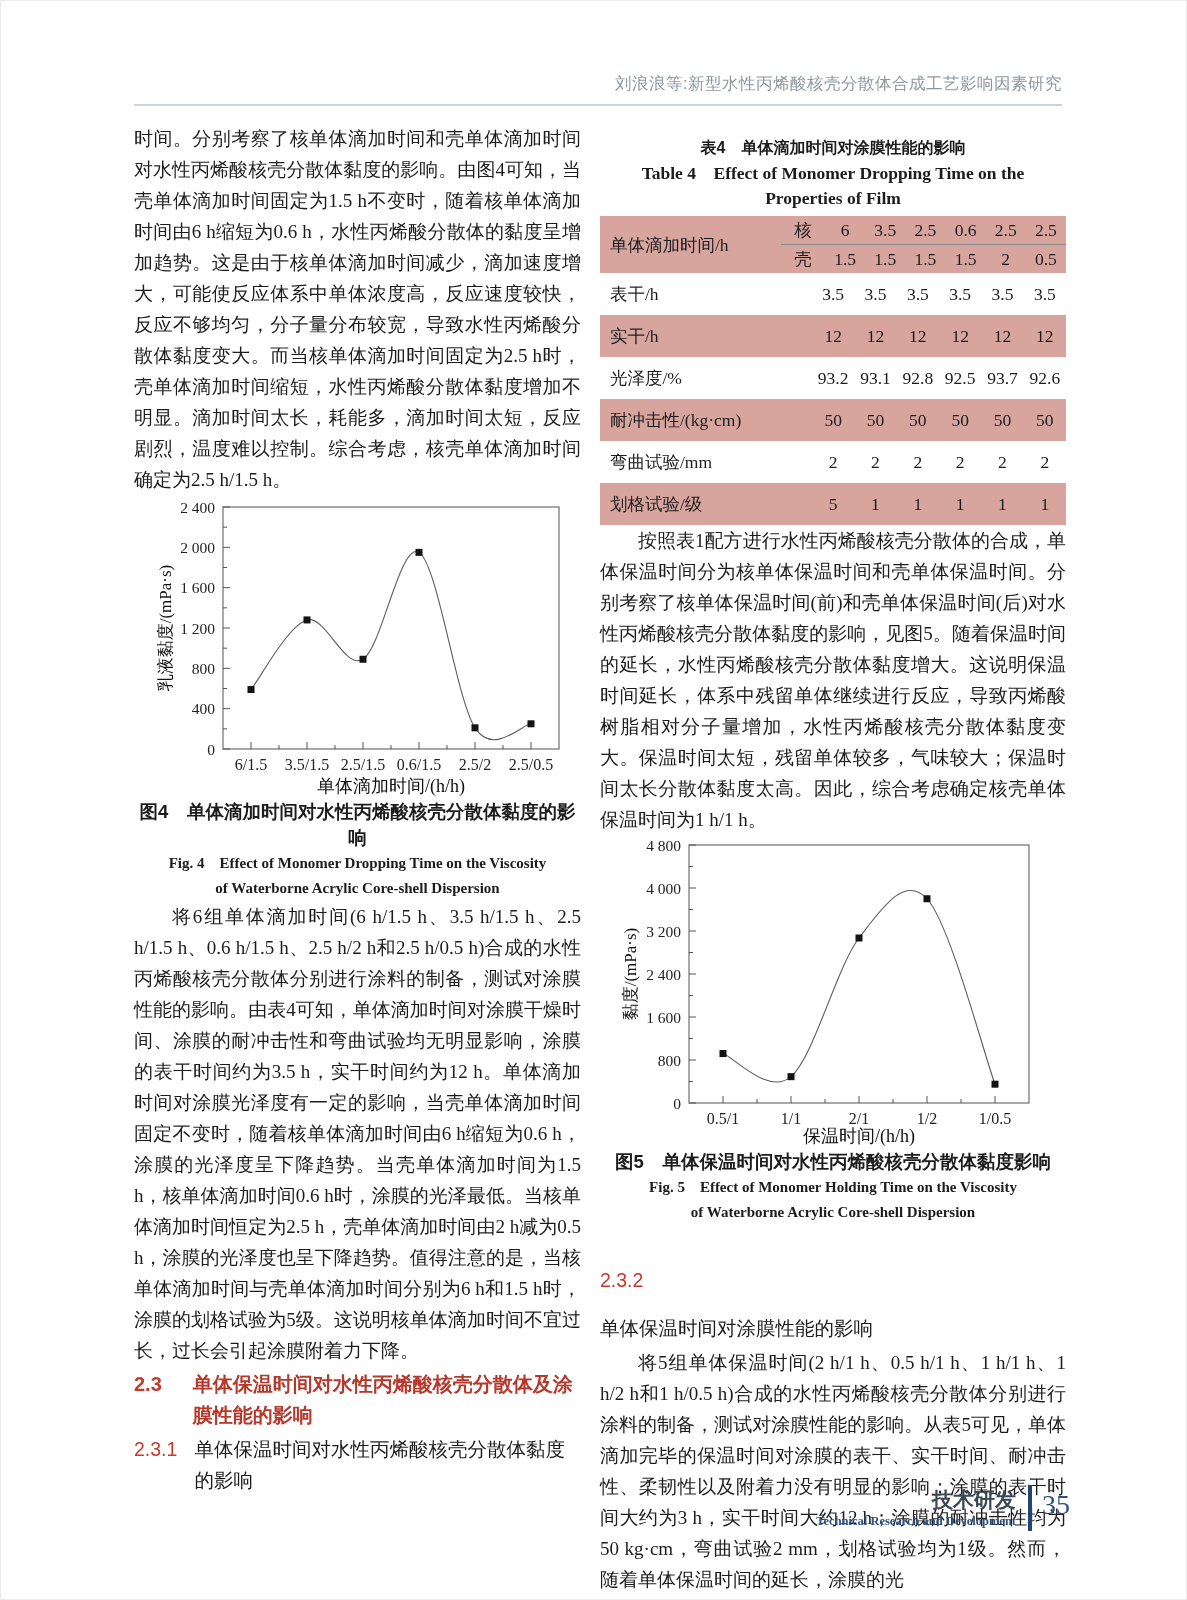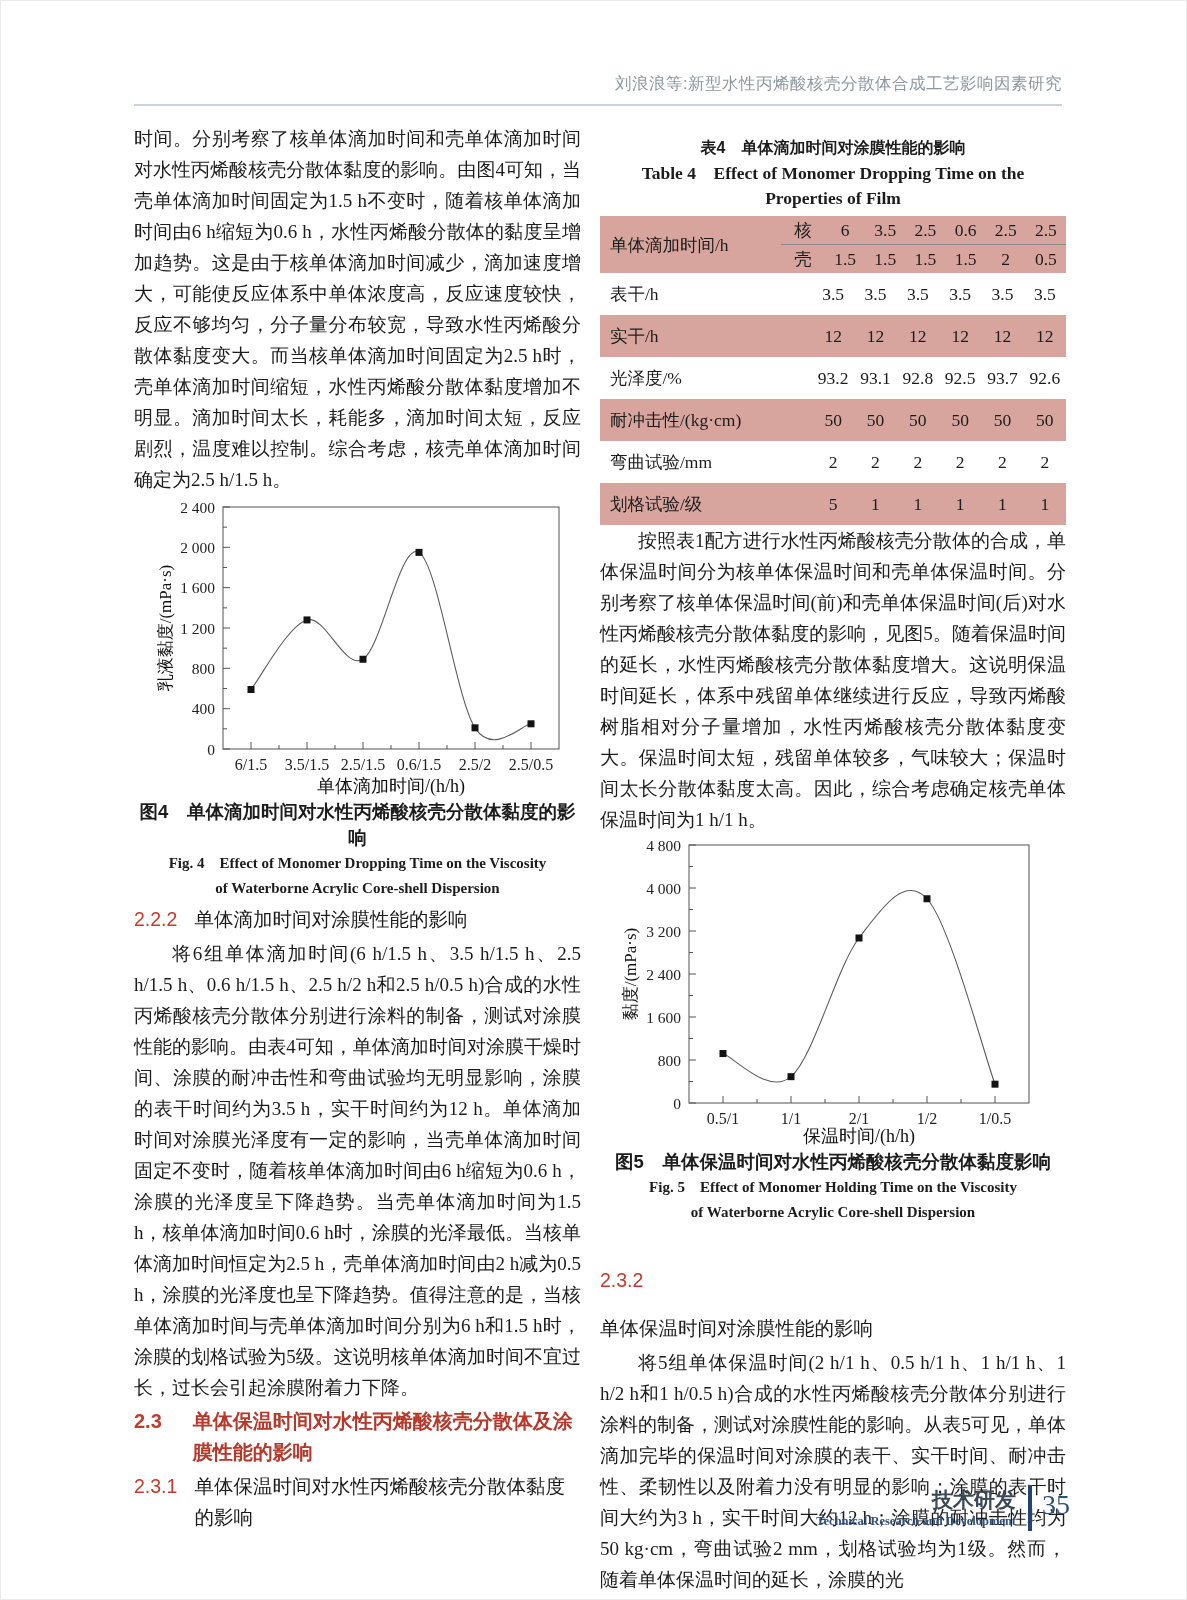--- a/index.html
+++ b/index.html
@@ -140,24 +140,20 @@
             <rect x="378.5" y="225.29166666666666" width="7" height="7" fill="#131313"></rect>
             <text transform="rotate(-90 16 133)" x="16" y="139" text-anchor="middle" font-size="17" font-family="&quot;Liberation Serif&quot;,&quot;DejaVu Serif&quot;,serif" fill="#111">乳液黏度/(mPa·s)</text>
             <text x="242" y="297" text-anchor="middle" font-size="18" font-family="&quot;Liberation Serif&quot;,&quot;DejaVu Serif&quot;,serif" fill="#111">单体滴加时间/(h/h)</text>
           </svg>
         <figcaption>
           <div class="figcap-zh">图4　单体滴加时间对水性丙烯酸核壳分散体黏度的影响</div>
           <div class="figcap-en"><span>Fig. 4　Effect of Monomer Dropping Time on the Viscosity</span><br><span>of Waterborne Acrylic Core-shell Dispersion</span></div>
         </figcaption>
       </figure>
 
-      <div class="h3">
-        <span class="num">2.2.2</span>
-        <span class="ttl">单体滴加时间对涂膜性能的影响</span>
-      </div>
 
       <p class="body indent">将6组单体滴加时间(6 h/1.5 h、3.5 h/1.5 h、2.5 h/1.5 h、0.6 h/1.5 h、2.5 h/2 h和2.5 h/0.5 h)合成的水性丙烯酸核壳分散体分别进行涂料的制备，测试对涂膜性能的影响。由表4可知，单体滴加时间对涂膜干燥时间、涂膜的耐冲击性和弯曲试验均无明显影响，涂膜的表干时间约为3.5 h，实干时间约为12 h。单体滴加时间对涂膜光泽度有一定的影响，当壳单体滴加时间固定不变时，随着核单体滴加时间由6 h缩短为0.6 h，涂膜的光泽度呈下降趋势。当壳单体滴加时间为1.5 h，核单体滴加时间0.6 h时，涂膜的光泽最低。当核单体滴加时间恒定为2.5 h，壳单体滴加时间由2 h减为0.5 h，涂膜的光泽度也呈下降趋势。值得注意的是，当核单体滴加时间与壳单体滴加时间分别为6 h和1.5 h时，涂膜的划格试验为5级。这说明核单体滴加时间不宜过长，过长会引起涂膜附着力下降。</p>
 
       <div class="h2">
         <span class="num">2.3</span>
         <span class="ttl">单体保温时间对水性丙烯酸核壳分散体及涂膜性能的影响</span>
       </div>
 
       <div class="h3">
         <span class="num">2.3.1</span>

